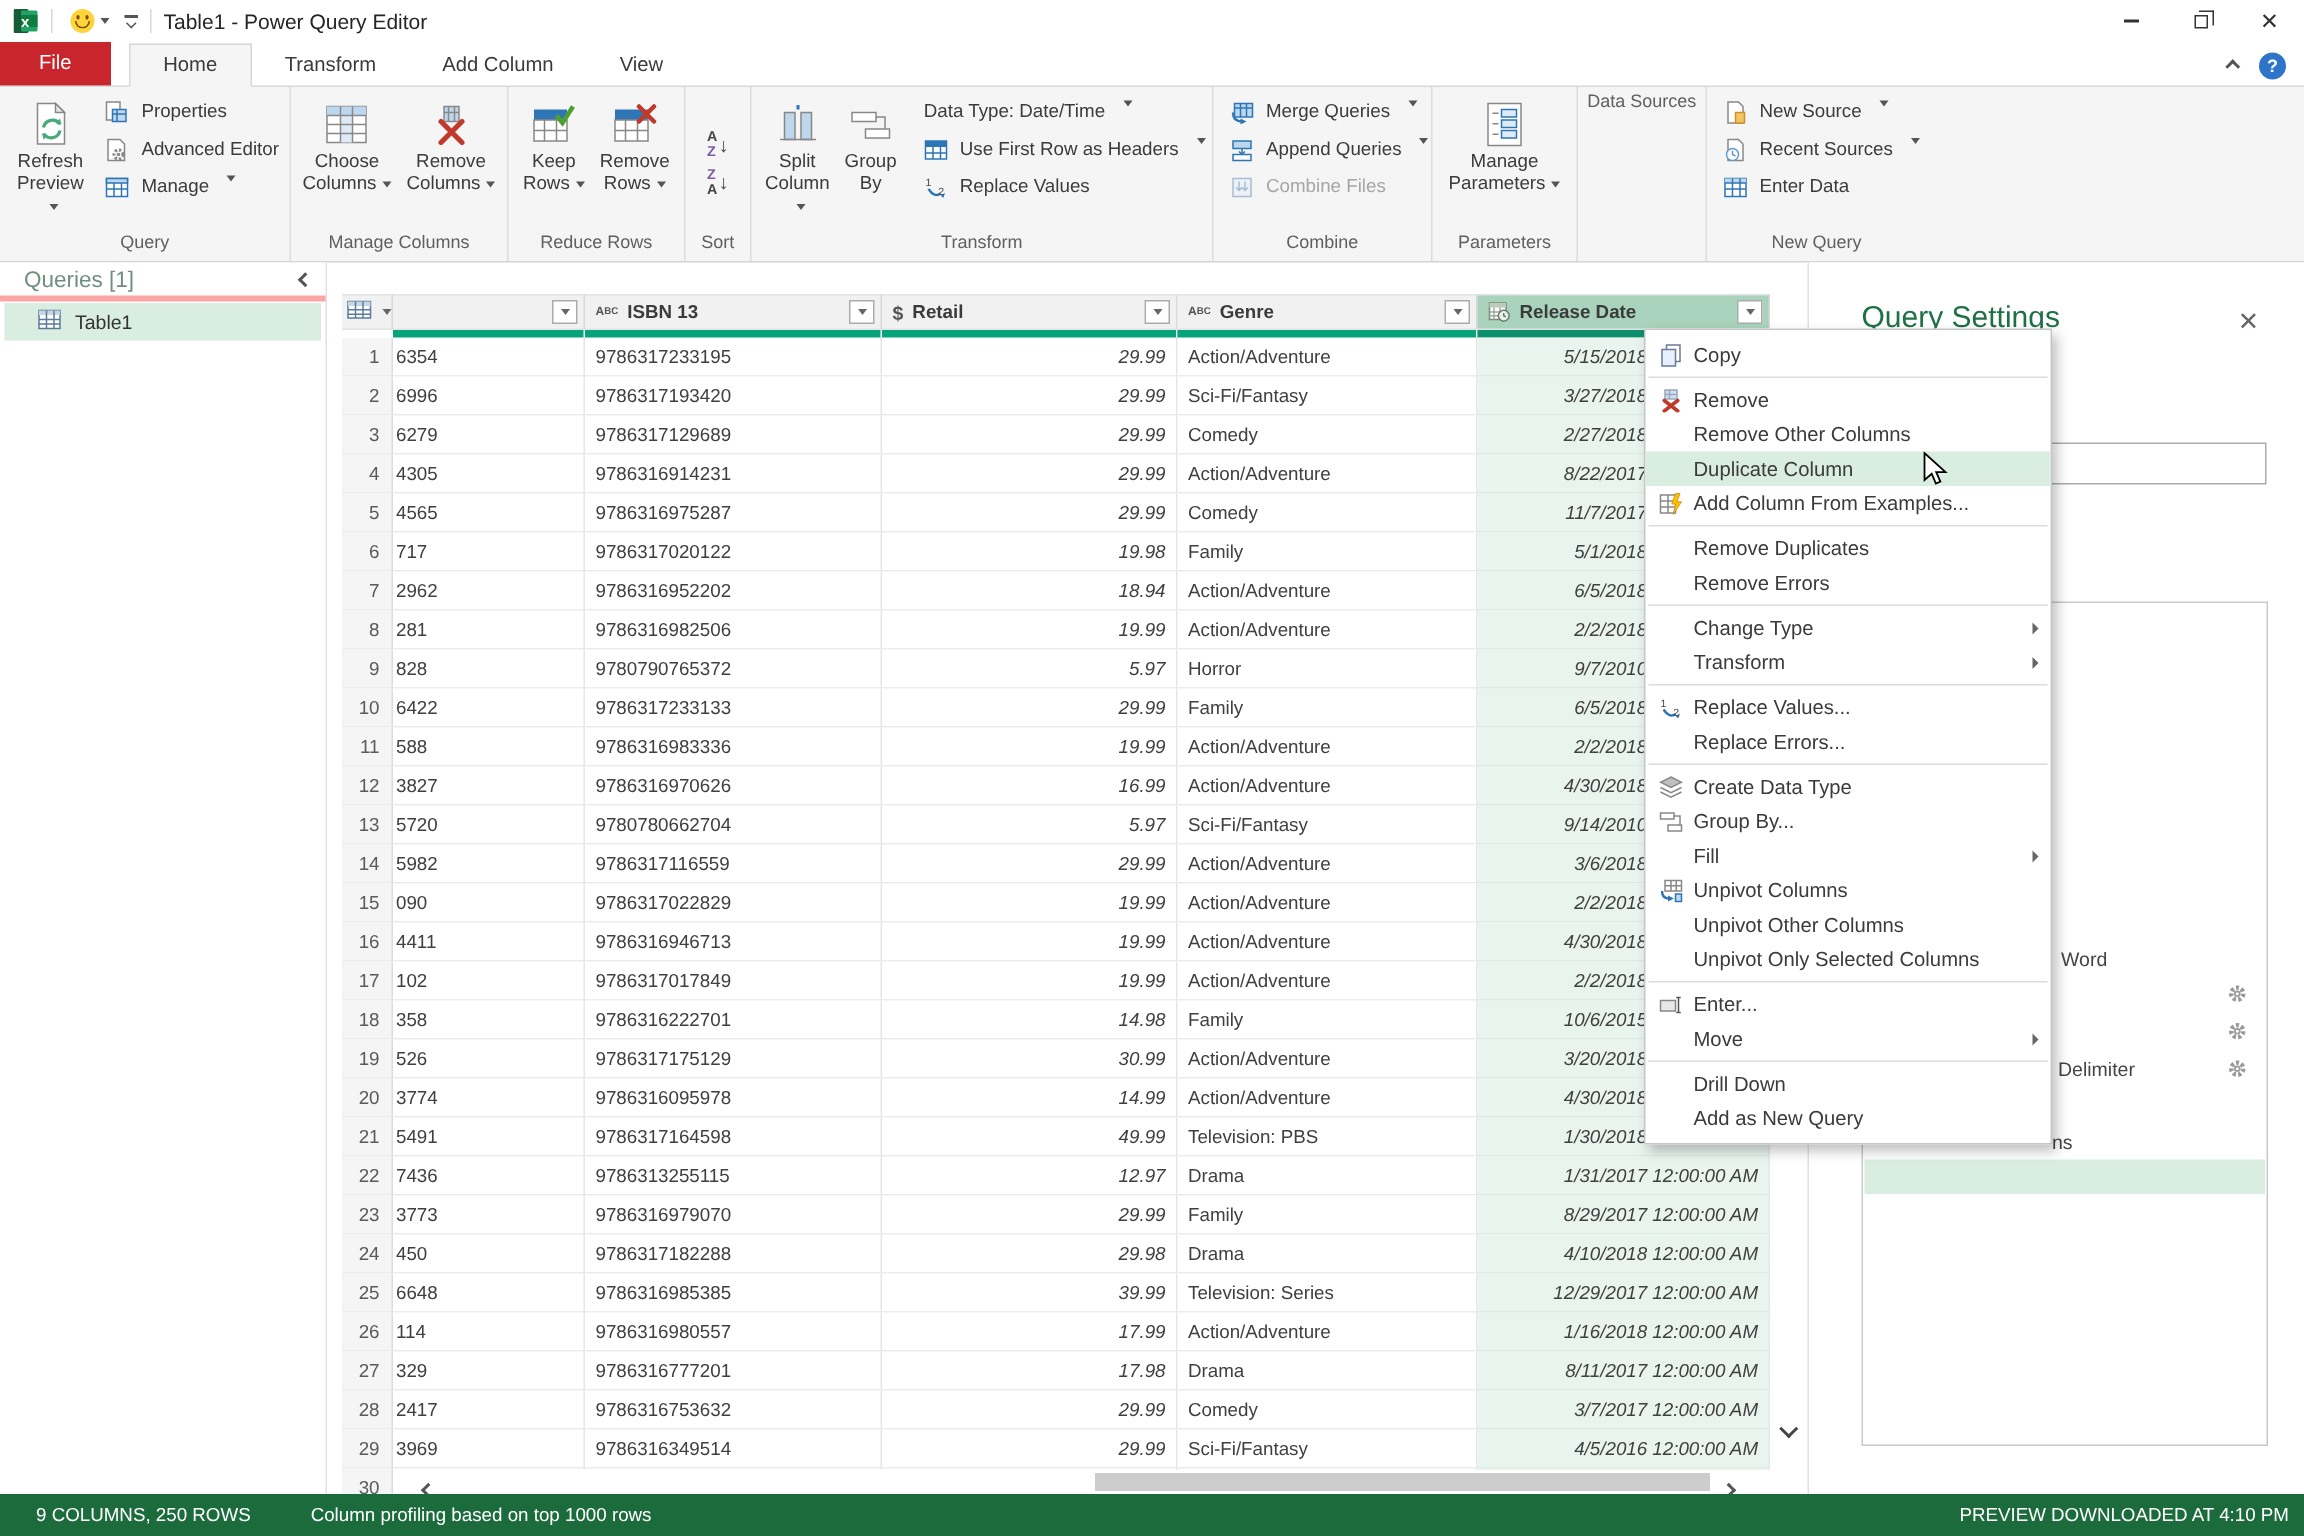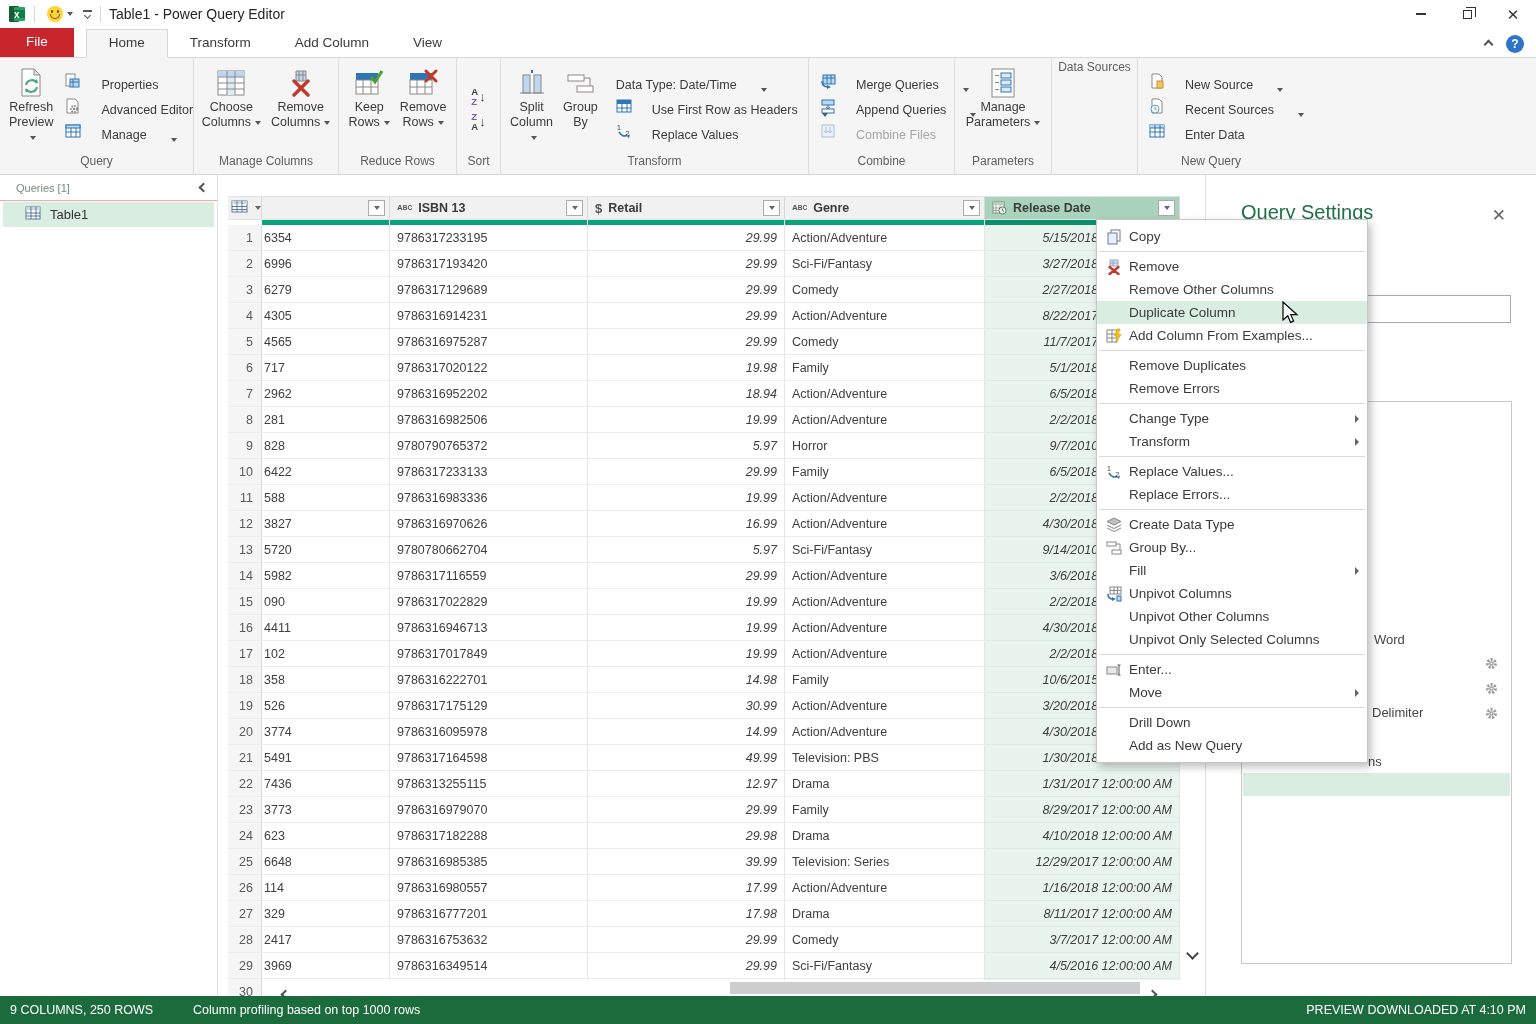--- a/index.html
+++ b/index.html
@@ -48,29 +48,29 @@
   
   .ribbon{position:absolute;left:0;top:58px;width:1536px;height:117px;background:#f5f5f5;
     border-bottom:1px solid #d5d5d5;display:flex}
   .rgroup{height:100%;border-right:1px solid #dcdcdc;display:flex;flex-direction:column;flex-shrink:0}
   .rbody{flex:1;display:flex;align-items:flex-start;justify-content:center;padding-top:5px}
   .rgl{height:22px;text-align:center;font-size:12px;color:#5f5f5f;line-height:18px}
   .rbtn-lg{display:flex;flex-direction:column;align-items:center;padding:3px 5px;text-align:center;
     font-size:12.5px;line-height:15px;color:#3b3b3b}
   .rbtn-lg .ric{height:34px;display:flex;align-items:center}
   .rstack{display:flex;flex-direction:column;justify-content:flex-start;padding-top:4px}
-  .rsm{display:flex;align-items:flex-end;gap:20px;height:25px;padding:0 7px;font-size:12.5px;color:#3b3b3b;white-space:nowrap}
+  .rsm{display:flex;align-items:flex-start;gap:8px;height:25px;padding:0 7px;font-size:12.5px;color:#3b3b3b;white-space:nowrap}
   .rsm.dis{color:#a6a6a6}
   .sortbtn{display:flex;align-items:center;gap:1px;height:25px;padding:0 6px}
   .sortletters{display:flex;flex-direction:column;font-size:9.5px;font-weight:bold;line-height:9.5px}
   .sortarrow{font-size:13px;color:#444}
   
   .qpane{position:absolute;left:0;top:175px;width:218px;height:821px;background:#fff;border-right:1px solid #e1e1e1}
-  .qhead{display:flex;align-items:center;height:26px;padding:0 10px 0 16px;font-size:11px;color:#6F8F7F;
-    border-bottom:1px solid #fca5a5}
+  .qhead{display:flex;align-items:center;height:26px;padding:0 10px 0 16px;font-size:15px;color:#6F8F7F;
+    border-bottom:4px solid #fca5a5}
   .qhead .chev{margin-left:auto;border-color:#555}
   .qitem{display:flex;align-items:center;gap:9px;height:25px;padding-left:22px;font-size:13px;color:#333;margin:1px 3px 0}
   .qitem.sel{background:var(--hl-green)}
   
   .spane{position:absolute;left:1205px;top:175px;width:331px;height:821px;background:#fff;border-left:1px solid #e1e1e1}
   .stitle{position:absolute;left:35px;top:26px;font-size:20px;color:var(--accent-green)}
   .sclose{position:absolute;right:30px;top:30px;font-size:17px;color:#666}
   .sinput{position:absolute;left:35px;top:120px;width:270px;height:28px;border:1px solid #ababab;background:#fff}
   .sbox{position:absolute;left:35px;top:226px;width:271px;height:563px;border:1px solid #c9c9c9;background:#fff;overflow:hidden}
   .sfrag{position:absolute;font-size:13px;color:#444;white-space:nowrap}
@@ -115,21 +115,21 @@
   .mitem.hl{background:var(--hl-green)}
   .mic{width:24px;margin-left:5px;display:flex;align-items:center;justify-content:center;flex-shrink:0}
   .mlbl{margin-left:3px;white-space:nowrap}
   .msub{margin-left:auto;width:0;height:0;border-left:4px solid #666;border-top:4px solid transparent;
     border-bottom:4px solid transparent}
   .msep{height:1px;background:#dbdbdb;margin:3px 2px}
   .cursor{position:absolute;left:1281px;top:301px;z-index:60}
   
   .statusbar{position:absolute;left:0;top:996px;width:1536px;height:28px;background:var(--status-green);
     color:#fff;font-size:12.5px;display:flex;align-items:center}
-  .sb-l{margin-left:10px}.sb-c{margin-left:40px}.sb-r{margin-left:auto;margin-right:10px}
+  .sb-l{margin-left:24px}.sb-c{margin-left:40px}.sb-r{margin-left:auto;margin-right:10px}
 </style>
 </head>
 <body>
 
 <div class="titlebar">
   <span class="xlicon">
     <svg width="17" height="16" viewBox="0 0 17 16">
         <rect x="0" y="0" width="10" height="16" rx="1" fill="#185C37"></rect>
         <rect x="5" y="1" width="11" height="14" rx="1" fill="#21A366"></rect>
         <rect x="5" y="4" width="11" height="8" fill="#107C41"></rect>
@@ -697,21 +697,21 @@
       <div class="grow">
         <div class="gcell gut c0">23</div>
         <div class="gcell c1 ca">3773</div>
         <div class="gcell c2">9786316979070</div>
         <div class="gcell c3 num">29.99</div>
         <div class="gcell c4">Family</div>
         <div class="gcell c5 rel">8/29/2017 12:00:00 AM</div>
       </div>
       <div class="grow">
         <div class="gcell gut c0">24</div>
-        <div class="gcell c1 ca">623</div>
+        <div class="gcell c1 ca">450</div>
         <div class="gcell c2">9786317182288</div>
         <div class="gcell c3 num">29.98</div>
         <div class="gcell c4">Drama</div>
         <div class="gcell c5 rel">4/10/2018 12:00:00 AM</div>
       </div>
       <div class="grow">
         <div class="gcell gut c0">25</div>
         <div class="gcell c1 ca">6648</div>
         <div class="gcell c2">9786316985385</div>
         <div class="gcell c3 num">39.99</div>

